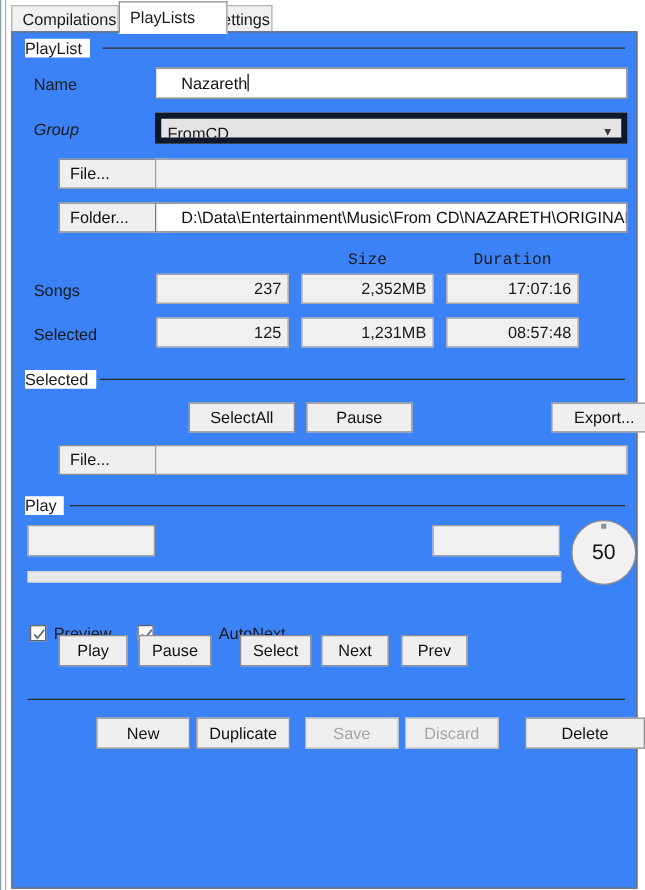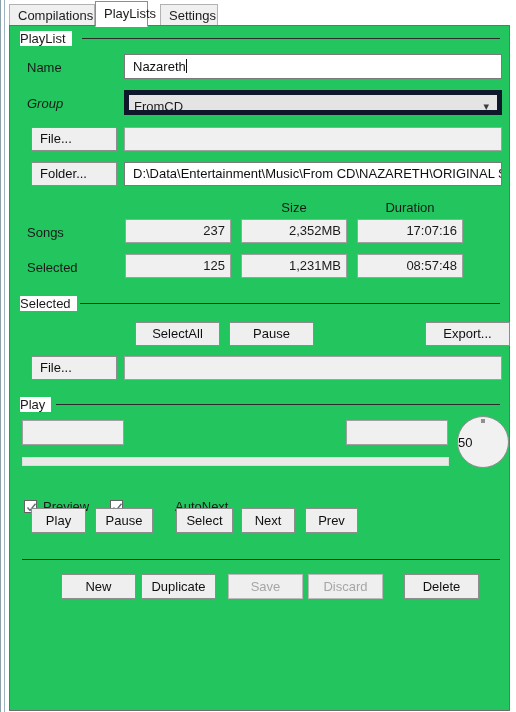--- a/index.html
+++ b/index.html
@@ -65,21 +65,21 @@
     z-index: 5;
   }
 
   
   #panel {
     position: absolute;
     left: 9px; top: 25px;
     width: 501px; height: 686px;
     box-sizing: border-box;
     border: 1px solid #6e6e6e;
-    background: #22c55e;
+    background: #3b82f6;
   }
 
   
   .group-label {
     position: absolute;
     font-size: 13px;
     color: #1a1a1a;
     background: #ffffff;
     padding-right: 6px;
     white-space: nowrap;
@@ -102,32 +102,33 @@
     color: #1a1a1a;
     white-space: nowrap;
     line-height: 16px;
   }
   .col-head {
     position: absolute;
     font-size: 13px;
     color: #1a1a1a;
     text-align: center;
     white-space: nowrap;
+    font-family: Liberation Mono, monospace;
   }
 
   
   .textbox {
     position: absolute;
     box-sizing: border-box;
     background: #ffffff;
     border: 1px solid #7a7a7a;
     font-family: "Liberation Sans", sans-serif;
     font-size: 13px;
     color: #101010;
-    padding: 0 8px;
+    padding: 0 20px;
     line-height: 1;
     outline: none;
   }
   .readonly {
     background: #f0f0f0;
     border: 1px solid #a0a0a0;
     color: #1a1a1a;
   }
   .num { text-align: right; padding-right: 5px; }
 
@@ -171,20 +172,21 @@
     box-sizing: border-box;
     background: #efefef;
     border: 1px solid #8d8d8d;
     font-family: "Liberation Sans", sans-serif;
     font-size: 13px;
     color: #101010;
     text-align: center;
     cursor: default;
     padding: 0;
     white-space: nowrap;
+    margin-left: 16px;
   }
   .btn.left-text { text-align: left; padding-left: 8px; }
   .btn.disabled { color: #a6a6a6; background: #efefef; border-color: #b9b9b9; }
 
   
   .progress {
     position: absolute;
     box-sizing: border-box;
     background: #e9e9e9;
     border: 1px solid #dcdcdc;
@@ -196,21 +198,22 @@
     border-radius: 50%;
     background: #f1f1f1;
     border: 1px solid #8e8e8e;
     box-sizing: border-box;
   }
   .knob .knob-val {
     position: absolute;
     left: 0; right: 0;
     top: 50%;
     transform: translateY(-50%);
-    font-size: 13px;
+    text-align: center;
+    font-size: 17px;
     color: #101010;
   }
   .knob .knob-tick {
     position: absolute;
     left: 50%;
     top: 2px;
     width: 4px; height: 4px;
     margin-left: -2px;
     background: #909090;
   }
@@ -236,21 +239,21 @@
 </head>
 <body>
 
 <div id="app-window">
 
   <div class="frame-edge-outer left"></div>
   <div class="frame-edge-inner left"></div>
 
   <div id="tabbar">
     <div class="tab" style="left:0px; width:86px;">Compilations</div>
-    <div class="tab active" style="left:86px; width:53px;">PlayLists</div>
+    <div class="tab active" style="left:86px; width:87px;">PlayLists</div>
     <div class="tab" style="left:151px; width:58px;">Settings</div>
   </div>
 
   <div id="panel">
 
     <div class="group-label" style="left:10px; top:5px;">PlayList</div>
     <div class="group-rule" style="left:72px; top:12px; width:418px;"></div>
 
     <div class="lbl" style="left:17px; top:34px;">Name</div>
     <div class="textbox" style="left:114px; top:28px; width:378px; height:25px; line-height:23px;"><span>Nazareth</span><span class="caret"></span></div>
@@ -324,16 +327,16 @@
     <div class="btn" style="left:166px; top:482px; width:57px; height:25px; line-height:23px;">Select</div>
     <div class="btn" style="left:231px; top:482px; width:54px; height:25px; line-height:23px;">Next</div>
     <div class="btn" style="left:295px; top:482px; width:53px; height:25px; line-height:23px;">Prev</div>
 
     <div class="section-rule" style="left:12px; top:533px; width:478px;"></div>
 
     <div class="btn" style="left:51px; top:548px; width:75px; height:25px; line-height:23px;">New</div>
     <div class="btn" style="left:131px; top:548px; width:75px; height:25px; line-height:23px;">Duplicate</div>
     <div class="btn disabled" style="left:218px; top:548px; width:75px; height:25px; line-height:23px;">Save</div>
     <div class="btn disabled" style="left:298px; top:548px; width:75px; height:25px; line-height:23px;">Discard</div>
-    <div class="btn" style="left:394px; top:548px; width:75px; height:25px; line-height:23px;">Delete</div>
+    <div class="btn" style="left:394px; top:548px; width:96px; height:25px; line-height:23px;">Delete</div>
 
   </div>
 </div>
 
 </body></html>

